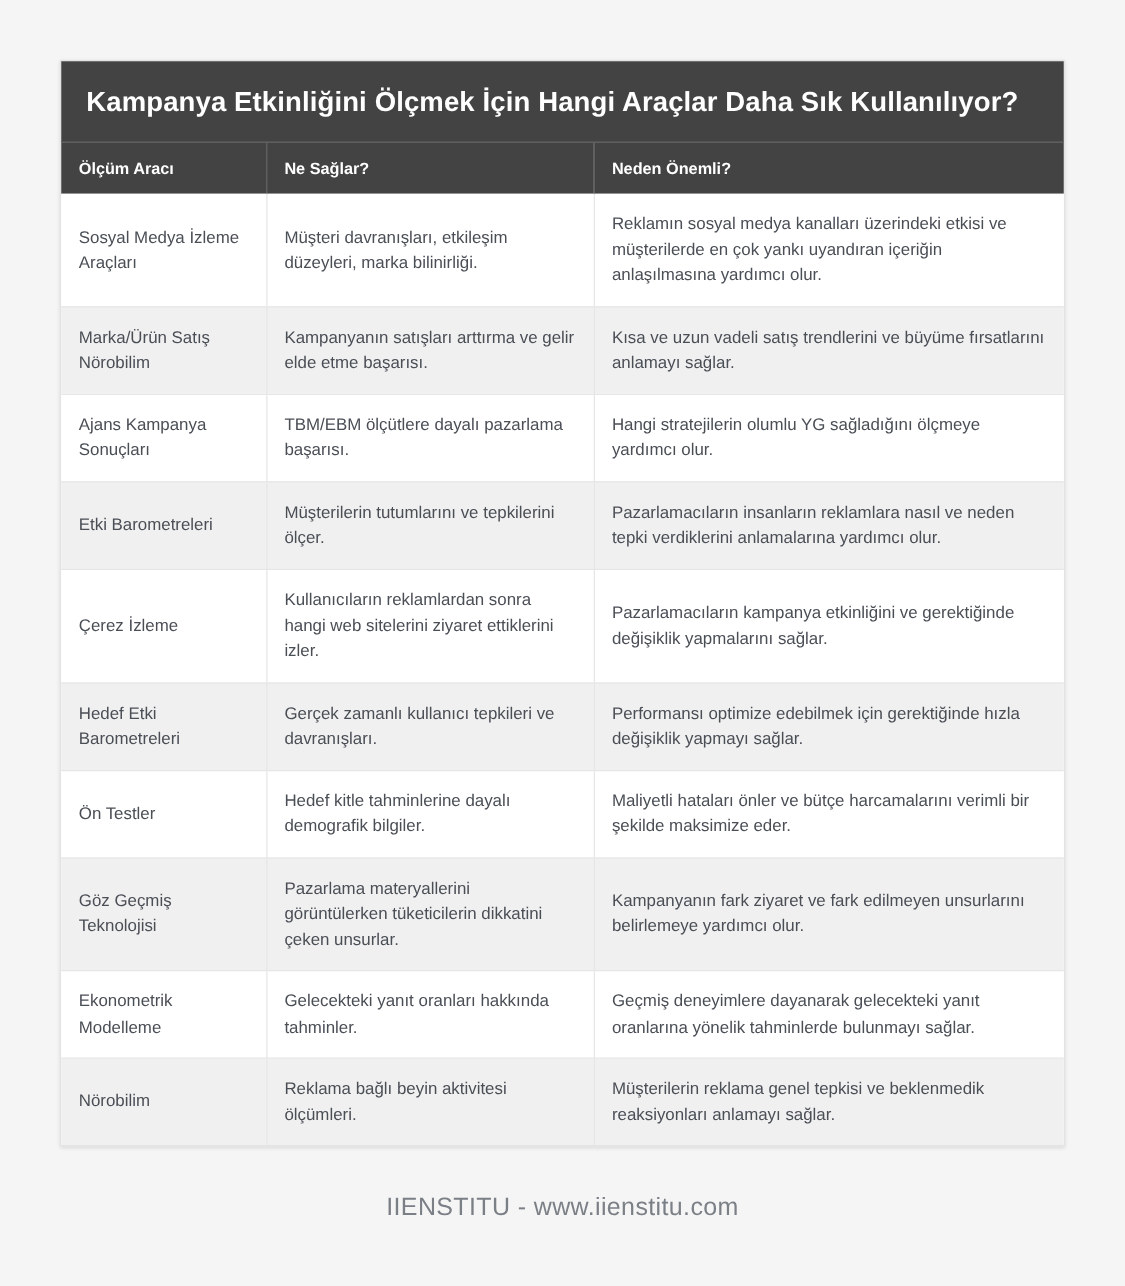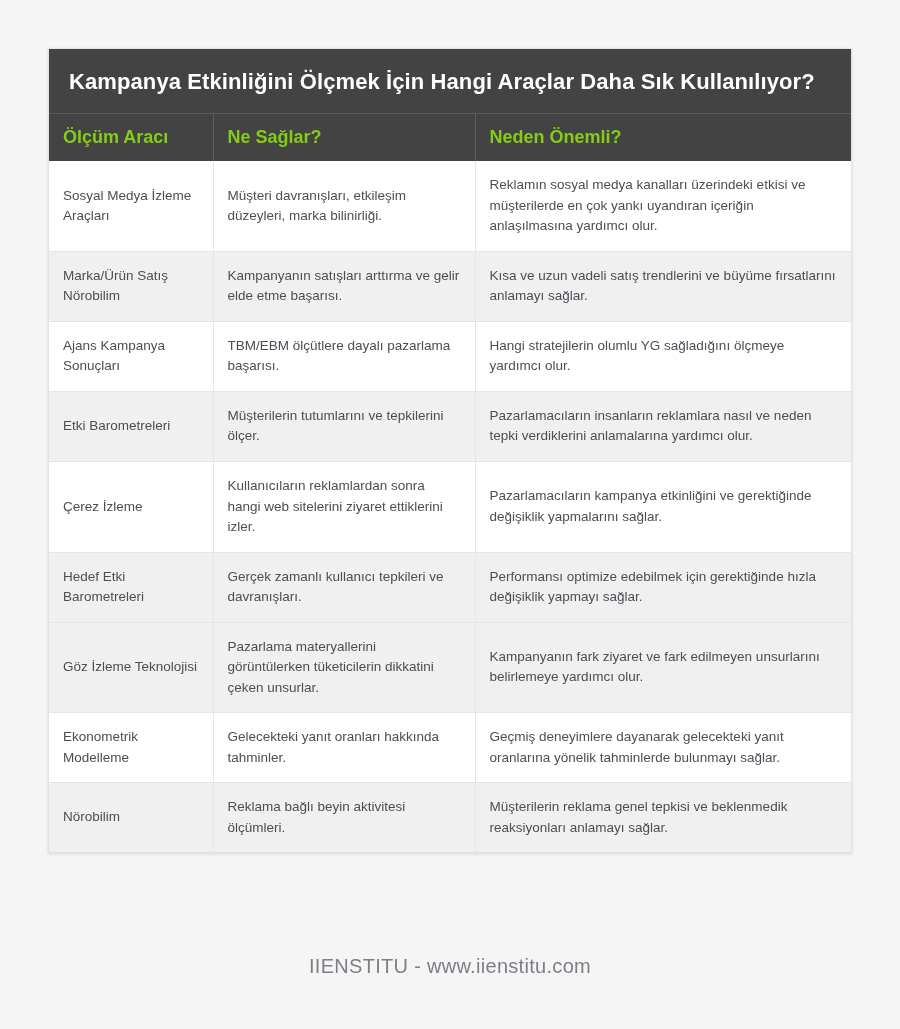--- a/index.html
+++ b/index.html
@@ -56,22 +56,22 @@
     border-collapse: collapse;
     table-layout: fixed;
   }
 
   table.data-table col.c1 { width: 164px; }
   table.data-table col.c2 { width: 262px; }
   table.data-table col.c3 { width: 376px; }
 
   thead th {
     background: #434343;
-    color: #84cc16;
-    font-size: 18px;
+    color: #ffffff;
+    font-size: 13px;
     font-weight: bold;
     text-align: left;
     padding: 13px 14px 13px 14px;
     border-right: 1px solid #5e5e5e;
     box-sizing: border-box;
     vertical-align: middle;
   }
   thead th:last-child { border-right: none; margin-left: 24px; }
 
   tbody td {
@@ -156,23 +156,28 @@
           <td>Kullanıcıların reklamlardan sonra hangi web sitelerini ziyaret ettiklerini izler.</td>
           <td>Pazarlamacıların kampanya etkinliğini ve gerektiğinde değişiklik yapmalarını sağlar.</td>
         </tr>
 
         <tr class="striped">
           <td>Hedef Etki Barometreleri</td>
           <td>Gerçek zamanlı kullanıcı tepkileri ve davranışları.</td>
           <td>Performansı optimize edebilmek için gerektiğinde hızla değişiklik yapmayı sağlar.</td>
         </tr>
 
+        <tr class="plain">
+          <td>Ön Testler</td>
+          <td>Hedef kitle tahminlerine dayalı demografik bilgiler.</td>
+          <td>Maliyetli hataları önler ve bütçe harcamalarını verimli bir şekilde maksimize eder.</td>
+        </tr>
 
         <tr class="striped">
-          <td>Göz İzleme Teknolojisi</td>
+          <td>Göz Geçmiş Teknolojisi</td>
           <td>Pazarlama materyallerini görüntülerken tüketicilerin dikkatini çeken unsurlar.</td>
           <td>Kampanyanın fark ziyaret ve fark edilmeyen unsurlarını belirlemeye yardımcı olur.</td>
         </tr>
 
         <tr class="plain">
           <td>Ekonometrik Modelleme</td>
           <td>Gelecekteki yanıt oranları hakkında tahminler.</td>
           <td>Geçmiş deneyimlere dayanarak gelecekteki yanıt oranlarına yönelik tahminlerde bulunmayı sağlar.</td>
         </tr>
 

